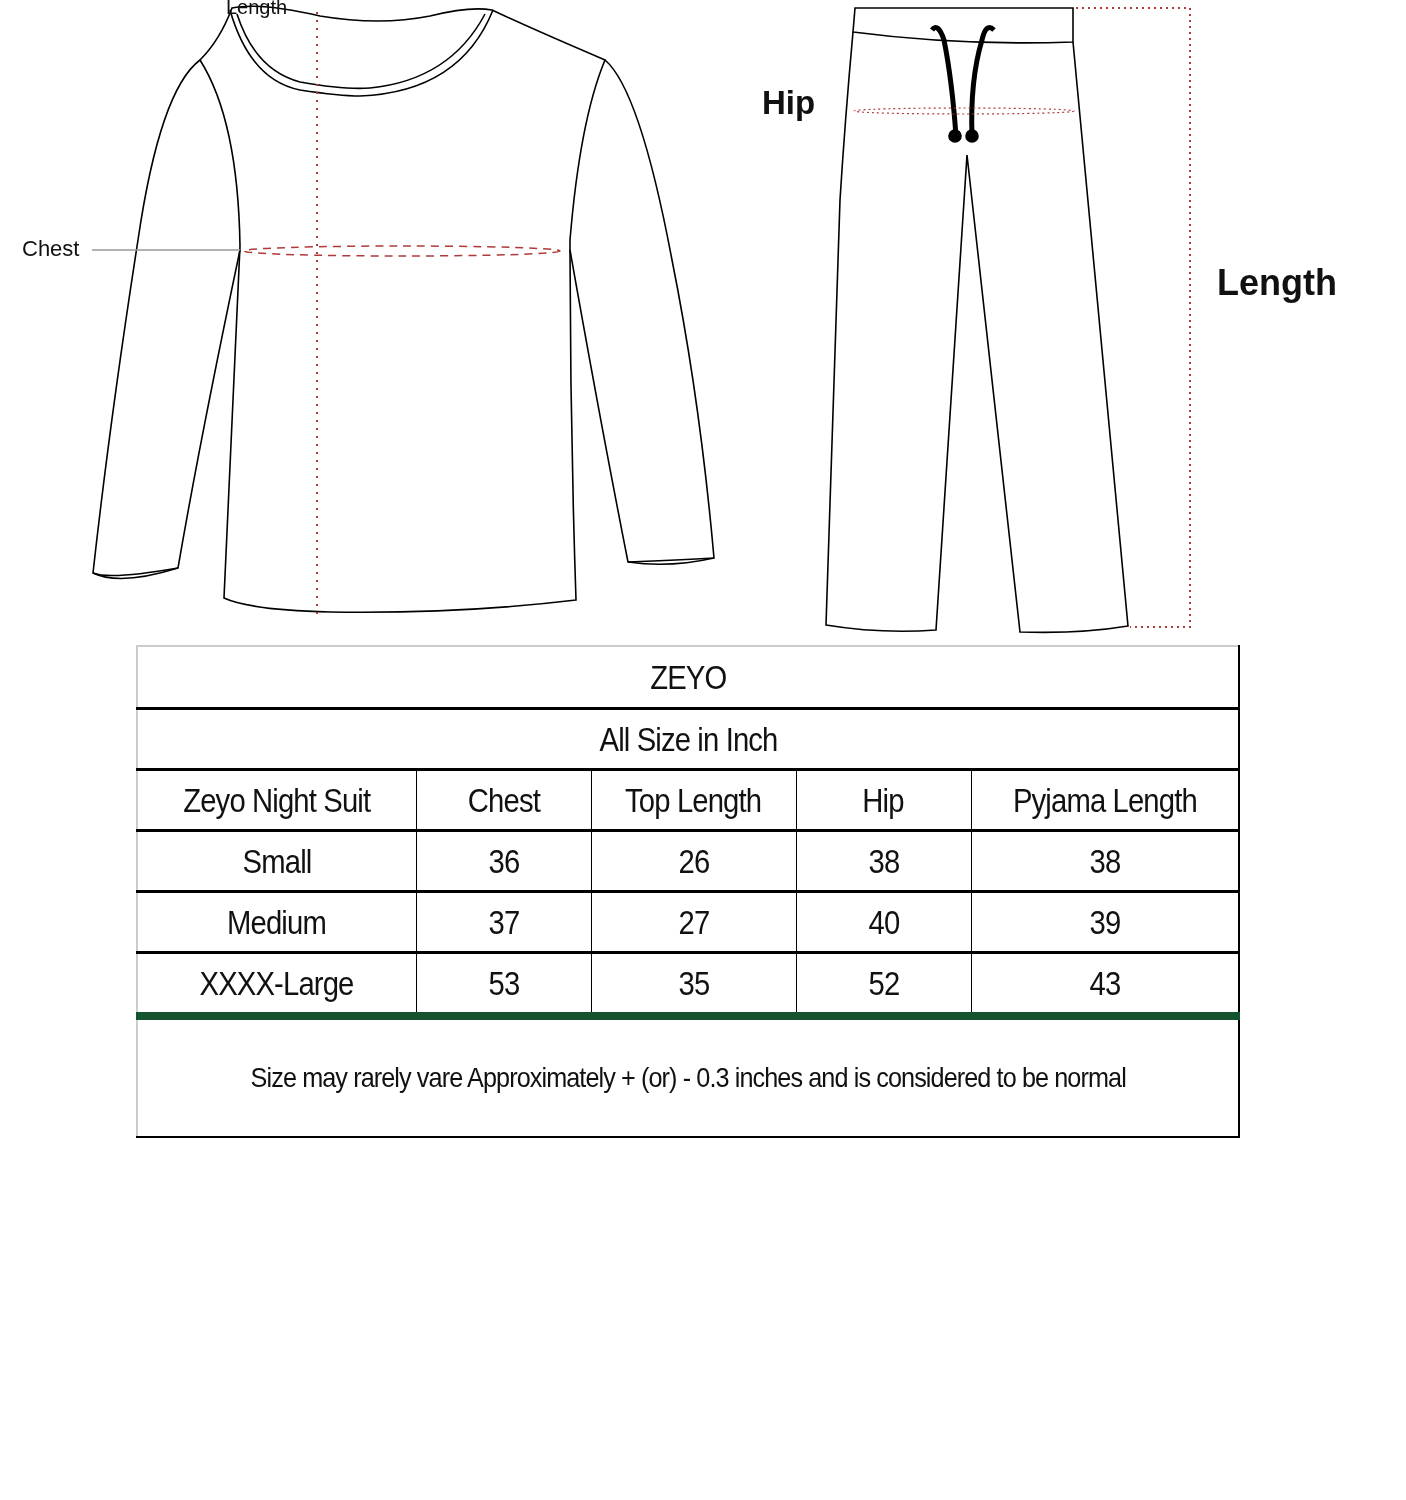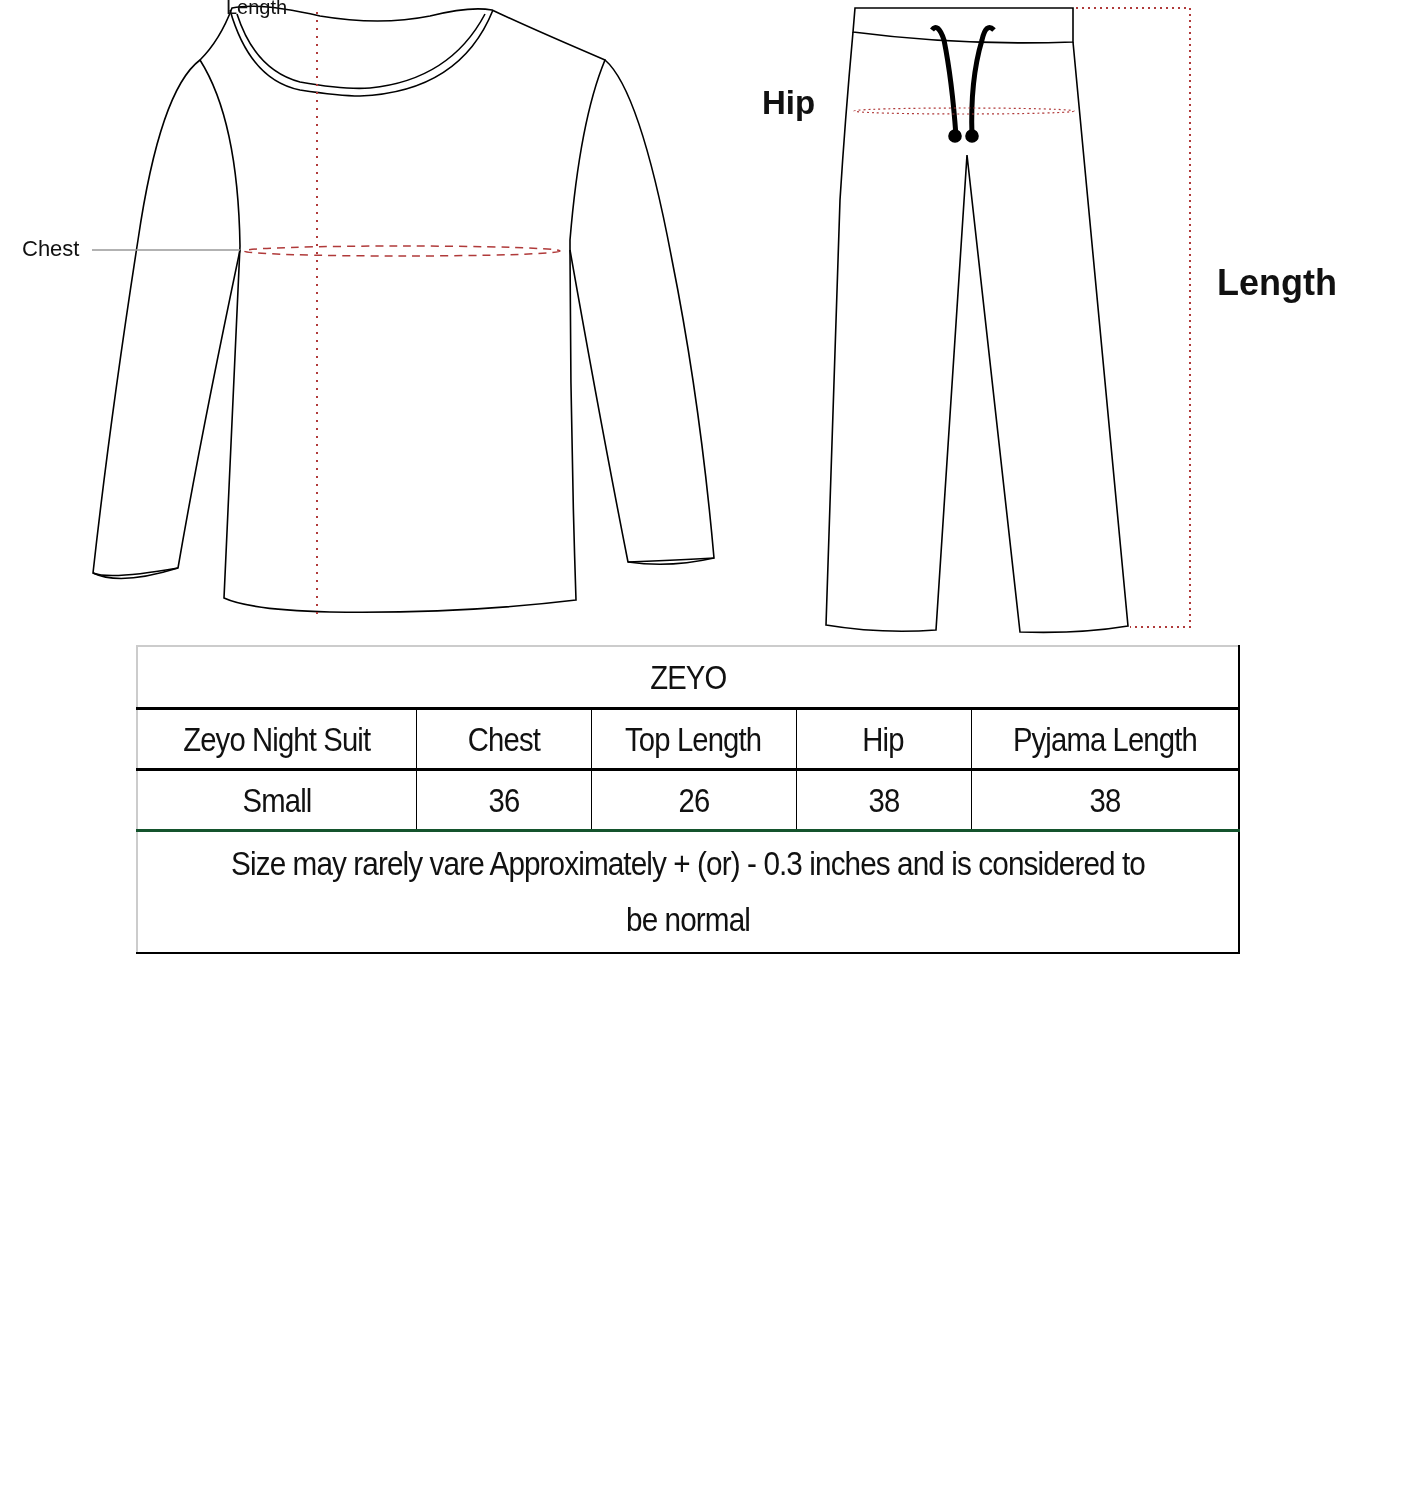--- a/index.html
+++ b/index.html
@@ -17,21 +17,21 @@
     font-family: "Liberation Sans", sans-serif; font-stretch: condensed;
   }
   .size-table td {
     border: 1px solid #000; border-top: 3px solid #000;
     text-align: center; vertical-align: middle; height: 58px;
     font-size: 34px; color: #111; padding: 0; letter-spacing: -1px;
     transform-origin: center;
   }
   .size-table tr.brand td { border-top: 2px solid #ccc; border-left: 2px solid #ccc; height: 60px; }
   .size-table tr.units td { height: 58px; }
-  .size-table tr.note td { height: 108px; border-top: 3px solid #14532d; border-bottom: 2px solid #000; line-height: 56px; font-size: 33px; padding: 4px 40px; }
+  .size-table tr.note td { height: 108px; border-top: 8px solid #14532d; border-bottom: 2px solid #000; line-height: 56px; font-size: 28px; padding: 4px 40px; }
   .size-table td.first { border-left: 2px solid #ccc; }
   .size-table td.last { border-right: 2px solid #000; }
   .cond { display: inline-block; transform: scaleX(0.86); }
 </style>
 </head>
 <body>
 
 <div class="diagram">
   <svg width="1406" height="640" viewBox="0 0 1406 640">
 
@@ -83,31 +83,48 @@
     <col style="width:279px">
       <col style="width:175px">
       <col style="width:205px">
       <col style="width:175px">
       <col style="width:268px">
   </colgroup>
   <tbody>
       <tr class="brand">
     <td colspan="5" class="first last"><span class="cond">ZEYO</span></td>
   </tr>
+  <tr class="units">
+    <td colspan="5" class="first last"><span class="cond">All Size in Inch</span></td>
+  </tr>
   <tr>
     <td class="first"><span class="cond">Zeyo Night Suit</span></td>
     <td><span class="cond">Chest</span></td>
     <td><span class="cond">Top Length</span></td>
     <td><span class="cond">Hip</span></td>
     <td class="last"><span class="cond">Pyjama Length</span></td>
   </tr>
   <tr>
     <td class="first"><span class="cond">Small</span></td>
     <td><span class="cond">36</span></td>
     <td><span class="cond">26</span></td>
     <td><span class="cond">38</span></td>
     <td class="last"><span class="cond">38</span></td>
   </tr>
+  <tr>
+    <td class="first"><span class="cond">Medium</span></td>
+    <td><span class="cond">37</span></td>
+    <td><span class="cond">27</span></td>
+    <td><span class="cond">40</span></td>
+    <td class="last"><span class="cond">39</span></td>
+  </tr>
+  <tr>
+    <td class="first"><span class="cond">XXXX-Large</span></td>
+    <td><span class="cond">53</span></td>
+    <td><span class="cond">35</span></td>
+    <td><span class="cond">52</span></td>
+    <td class="last"><span class="cond">43</span></td>
+  </tr>
   <tr class="note">
     <td colspan="5" class="first last"><span style="display:inline-block;transform:scaleX(0.9);">Size may rarely vare Approximately + (or) - 0.3 inches and is considered to be normal</span></td>
   </tr>
 </tbody>
   </table>
 
 </body></html>

